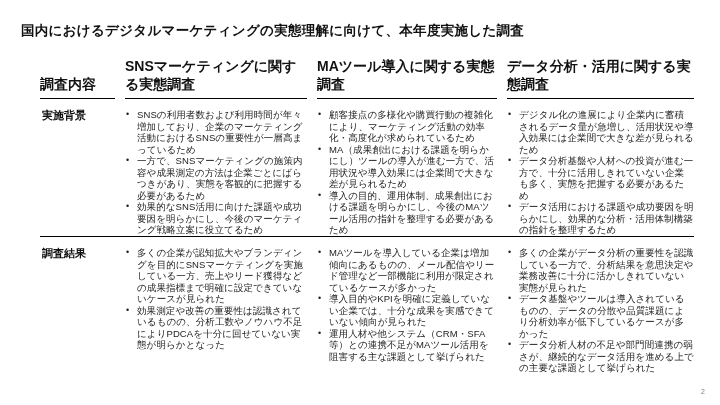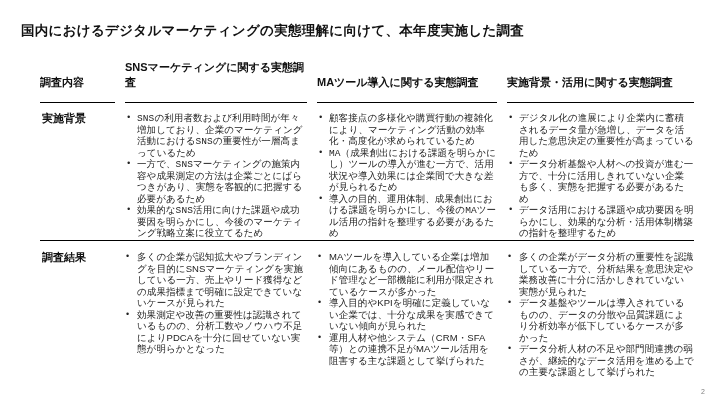--- a/index.html
+++ b/index.html
@@ -34,34 +34,33 @@
   }
   .thead, .trow {
     display: grid;
     grid-template-columns: 75px 182px 180px 187px;
     column-gap: 10px;
   }
   .th {
     display: flex;
     align-items: flex-end;
     min-height: 32px;
-    padding-bottom: 13px;
+    padding-bottom: 5px;
     border-bottom: 1.5px solid #000000;
-    font-size: 11px;
+    font-size: 14px;
     font-weight: bold;
     color: #111111;
     line-height: 1.3;
   }
   .trow {
     padding-top: 10px;
   }
   .trow.row-background {
     min-height: 137px;
     box-sizing: border-box;
-    font-family: Liberation Mono, monospace;
   }
   .row-label {
     font-size: 11px;
     font-weight: bold;
     color: #111111;
     line-height: 1.25;
     padding-left: 2px;
   }
   ul.cell {
     margin: 0;
@@ -103,37 +102,37 @@
 <div class="slide">
 
   <div class="slide-title">国内におけるデジタルマーケティングの実態理解に向けて、本年度実施した調査</div>
 
   <div class="survey-table">
 
     <div class="thead">
       <div class="th corner">調査内容</div>
       <div class="th">SNSマーケティングに関する実態調査</div>
       <div class="th">MAツール導入に関する実態調査</div>
-      <div class="th">実施背景・活用に関する実態調査</div>
+      <div class="th">データ分析・活用に関する実態調査</div>
     </div>
 
     <div class="trow row-background">
       <div class="row-label">実施背景</div>
       <ul class="cell">
           <li>SNSの利用者数および利用時間が年々増加しており、企業のマーケティング活動におけるSNSの重要性が一層高まっているため</li>
           <li>一方で、SNSマーケティングの施策内容や成果測定の方法は企業ごとにばらつきがあり、実態を客観的に把握する必要があるため</li>
           <li>効果的なSNS活用に向けた課題や成功要因を明らかにし、今後のマーケティング戦略立案に役立てるため</li>
         </ul>
       <ul class="cell">
           <li>顧客接点の多様化や購買行動の複雑化により、マーケティング活動の効率化・高度化が求められているため</li>
           <li>MA（成果創出における課題を明らかにし）ツールの導入が進む一方で、活用状況や導入効果には企業間で大きな差が見られるため</li>
           <li>導入の目的、運用体制、成果創出における課題を明らかにし、今後のMAツール活用の指針を整理する必要があるため</li>
         </ul>
       <ul class="cell">
-          <li>デジタル化の進展により企業内に蓄積されるデータ量が急増し、データを活用した意思決定の重要性が高まっているため</li>
+          <li>デジタル化の進展により企業内に蓄積されるデータ量が急増し、活用状況や導入効果には企業間で大きな差が見られるため</li>
           <li>データ分析基盤や人材への投資が進む一方で、十分に活用しきれていない企業も多く、実態を把握する必要があるため</li>
           <li>データ活用における課題や成功要因を明らかにし、効果的な分析・活用体制構築の指針を整理するため</li>
         </ul>
     </div>
 
     <div class="divider"></div>
 
     <div class="trow row-results">
       <div class="row-label">調査結果</div>
       <ul class="cell">

